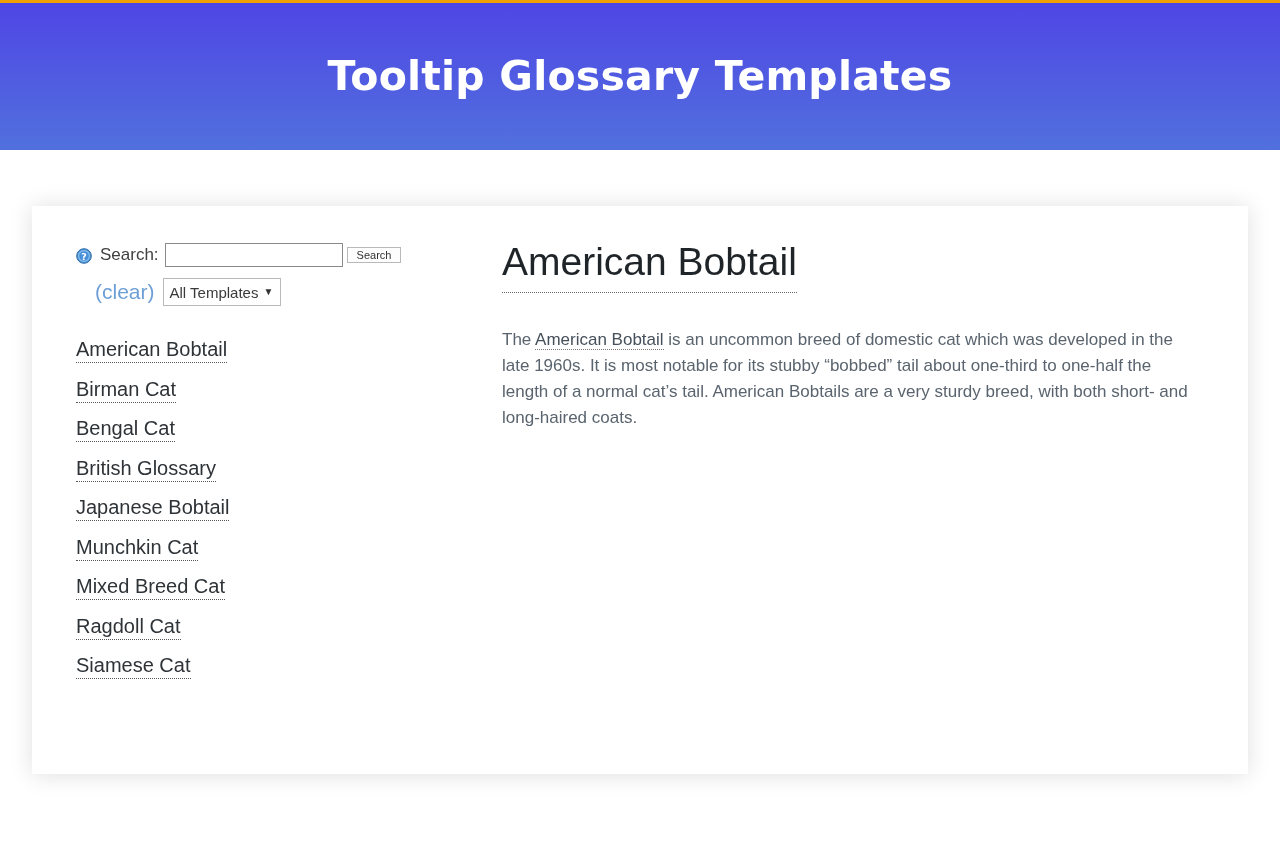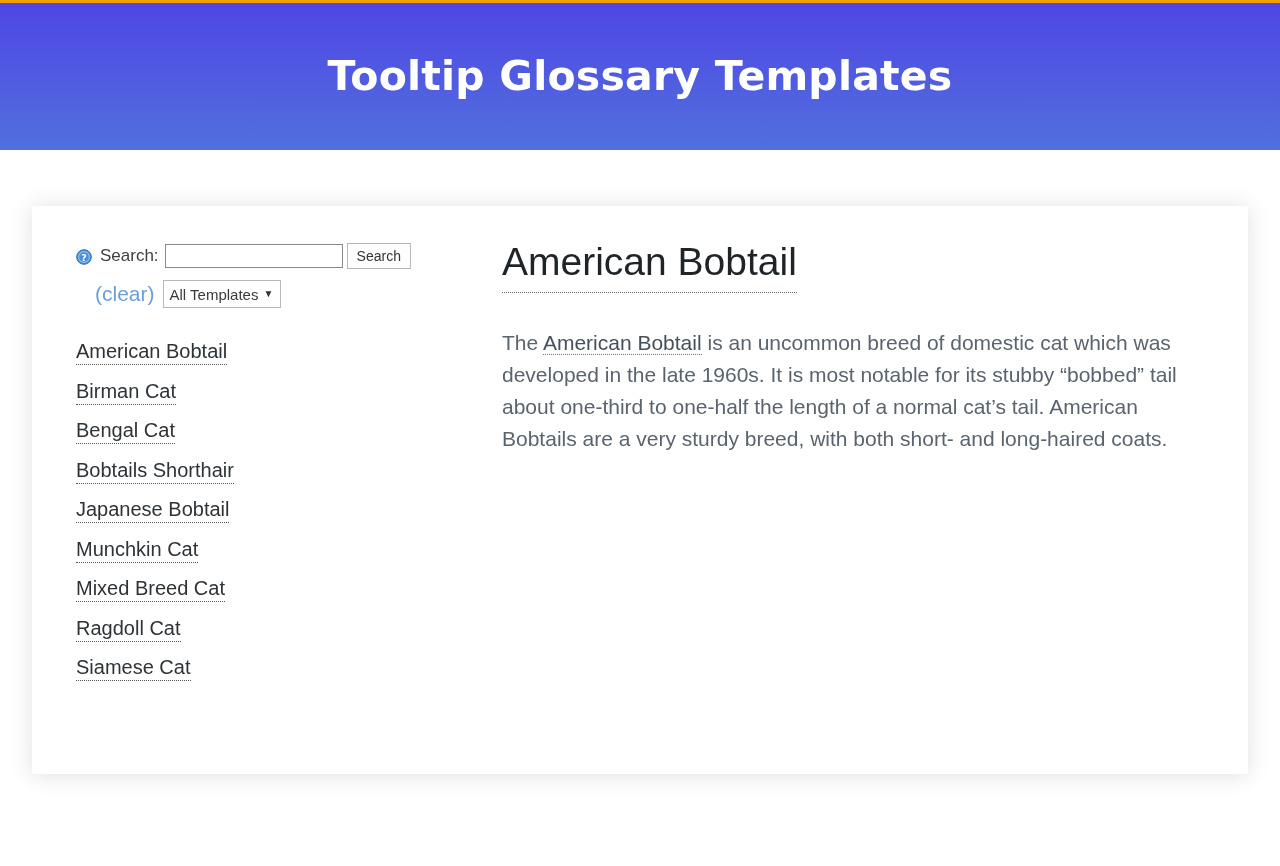--- a/index.html
+++ b/index.html
@@ -100,26 +100,26 @@
     background: #ffffff;
     font-family: "Liberation Sans", sans-serif;
     font-size: 14px;
     color: #222;
     padding: 1px 3px;
     box-sizing: border-box;
     outline: none;
   }
   .search-button {
     margin-left: 4px;
-    height: 26px;
+    height: 16px;
     padding: 0 9px;
     background: #fdfdfd;
     border: 1px solid #b9b9b9;
     font-family: "Liberation Sans", sans-serif;
-    font-size: 14px;
+    font-size: 11px;
     color: #333;
     cursor: pointer;
     box-sizing: border-box;
   }
 
   .filter-row {
     display: flex;
     align-items: center;
     padding-left: 19px;
     margin-bottom: 33px;
@@ -190,21 +190,21 @@
     font-weight: normal;
     color: #1f2429;
     margin: 0 0 34px 0;
     line-height: 1.15;
     display: inline-block;
     border-bottom: 1px dotted #666;
     padding-bottom: 7px;
   }
   .entry-body {
     font-family: "Liberation Sans", sans-serif;
-    font-size: 21px;
+    font-size: 17px;
     line-height: 1.53;
     color: #5a646e;
     margin: 0;
     max-width: 740px;
   }
   .tooltip-term {
     color: #45505b;
     border-bottom: 1px dotted #7a7a7a;
     text-decoration: none;
     cursor: help;
@@ -242,21 +242,21 @@
         <div class="category-select">
           <span>All Templates</span>
           <span class="arrow">▼</span>
         </div>
       </div>
 
       <ul class="term-list">
         <li><a class="term-link">American Bobtail</a></li>
         <li><a class="term-link">Birman Cat</a></li>
         <li><a class="term-link">Bengal Cat</a></li>
-        <li><a class="term-link">Bobtails Shorthair</a></li>
+        <li><a class="term-link">British Glossary</a></li>
         <li><a class="term-link">Japanese Bobtail</a></li>
         <li><a class="term-link">Munchkin Cat</a></li>
         <li><a class="term-link">Mixed Breed Cat</a></li>
         <li><a class="term-link">Ragdoll Cat</a></li>
         <li><a class="term-link">Siamese Cat</a></li>
       </ul>
     </div>
 
     <div class="col-right">
       <h2 class="entry-title">American Bobtail</h2>

